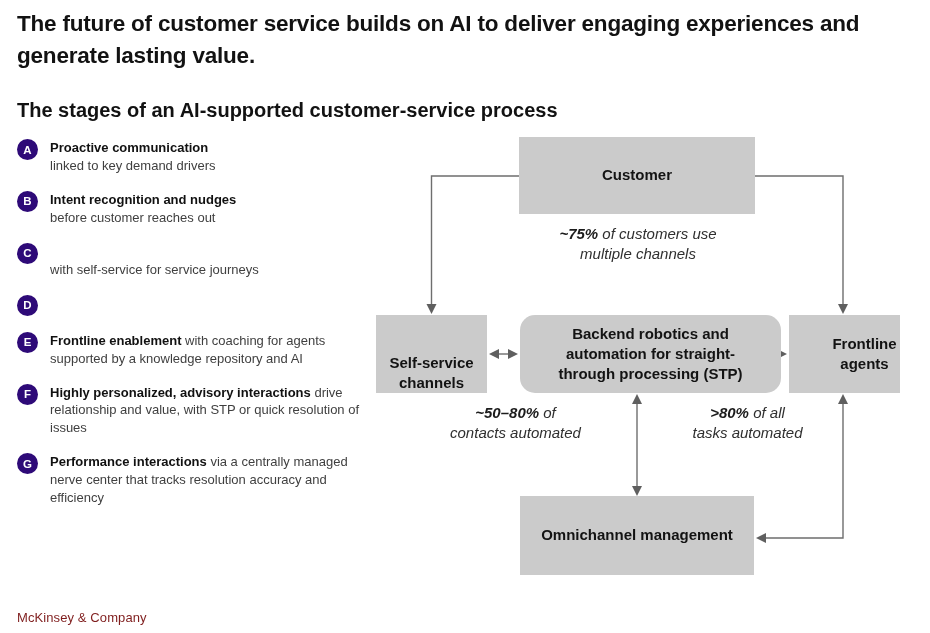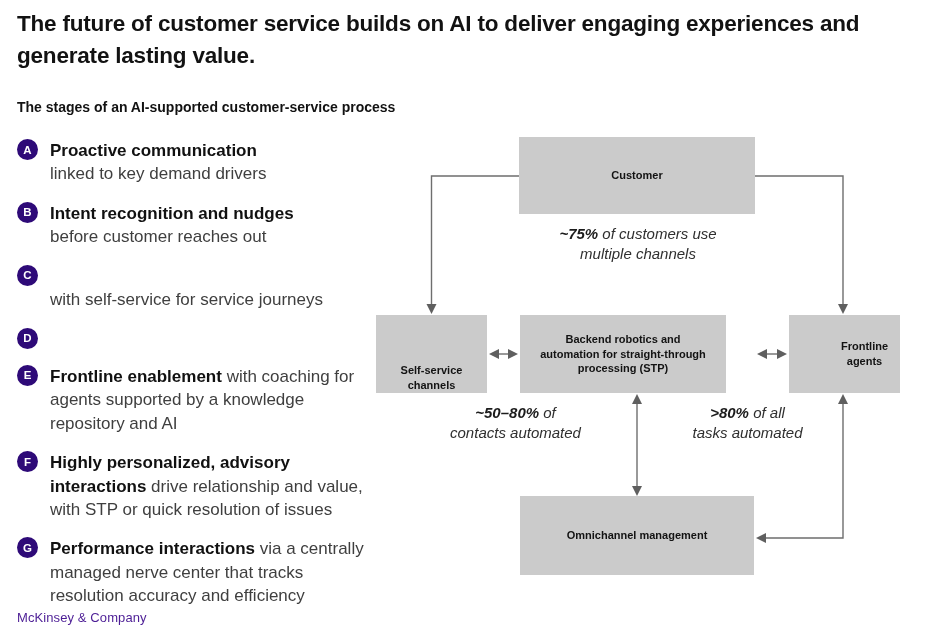--- a/index.html
+++ b/index.html
@@ -8,58 +8,58 @@
     width:930px; height:633px; position:relative; overflow:hidden;
     font-family:"Liberation Sans", sans-serif; color:#111;
   }
   .page-title {
     position:absolute; left:17px; top:8px; width:880px;
     font-size:22.5px; font-weight:700; line-height:1.43; color:#121212;
     letter-spacing:-0.2px;
   }
   .exhibit-title {
     position:absolute; left:17px; top:99px; width:600px;
-    font-size:14px; font-weight:700; color:#121212;
+    font-size:20px; font-weight:700; color:#121212;
   }
   .stage-list { position:absolute; left:17px; top:139px; width:360px; }
   .stage-item { display:flex; gap:12px; margin-bottom:16px; }
   .badge {
     flex:0 0 auto; width:21px; height:21px; border-radius:50%;
     background:#2e0a78; color:#fff; font-size:11.5px; font-weight:700;
     display:flex; align-items:center; justify-content:center; margin-top:0px;
   }
-  .stage-text { font-size:17px; line-height:1.38; color:#3f3f3f; }
+  .stage-text { font-size:13px; line-height:1.38; color:#3f3f3f; }
   .stage-text strong { color:#111; font-weight:700; }
 
   .node {
     position:absolute; background:#cbcbcb; color:#131313;
     display:flex; align-items:center; justify-content:center; text-align:center;
-    font-size:11px; font-weight:700; line-height:1.35;
+    font-size:15px; font-weight:700; line-height:1.35;
   }
   #node-customer    { left:519px; top:137px; width:236px; height:77px; }
   #node-self        { left:376px; top:315px; width:111px; height:78px;align-items:flex-end; }
-  #node-backend     { left:520px; top:315px; width:206px; height:78px; padding:0 20px; }
+  #node-backend     { left:520px; top:315px; width:261px; height:78px; padding:0 20px;border-radius:15px; }
   #node-frontline   { left:789px; top:315px; width:111px; height:78px;padding-left:40px; }
   #node-performance { left:520px; top:496px; width:234px; height:79px; }
 
   .annotation {
     position:absolute; font-style:italic; font-size:15px; line-height:1.35;
     color:#2f2f2f; text-align:center;
   }
   .annotation strong { font-weight:700; color:#1c1c1c;margin-top:21px; }
   #ann-75   { left:520px; top:224px; width:236px; }
   #ann-5080 { left:418px; top:403px; width:195px; }
   #ann-80   { left:650px; top:403px; width:195px; }
 
   .connector-layer { position:absolute; left:0; top:0; pointer-events:none; }
   .connector-layer path { fill:none; stroke:#6e6e6e; stroke-width:1.4; }
   .connector-layer polygon { fill:#5f5f5f; stroke:none; }
 
   .brand {
-    position:absolute; left:17px; top:610px; font-size:13px; color:#4c1d95;
+    position:absolute; left:17px; top:610px; font-size:13px; color:#7f1d1d;
     font-weight:400; letter-spacing:0.1px;
   }
 </style>
 </head>
 <body>
 
 <h1 class="page-title">The future of customer service builds on AI to deliver engaging experiences and generate lasting value.</h1>
 <h2 class="exhibit-title">The stages of an AI-supported customer-service process</h2>
 
 <div class="stage-list">

